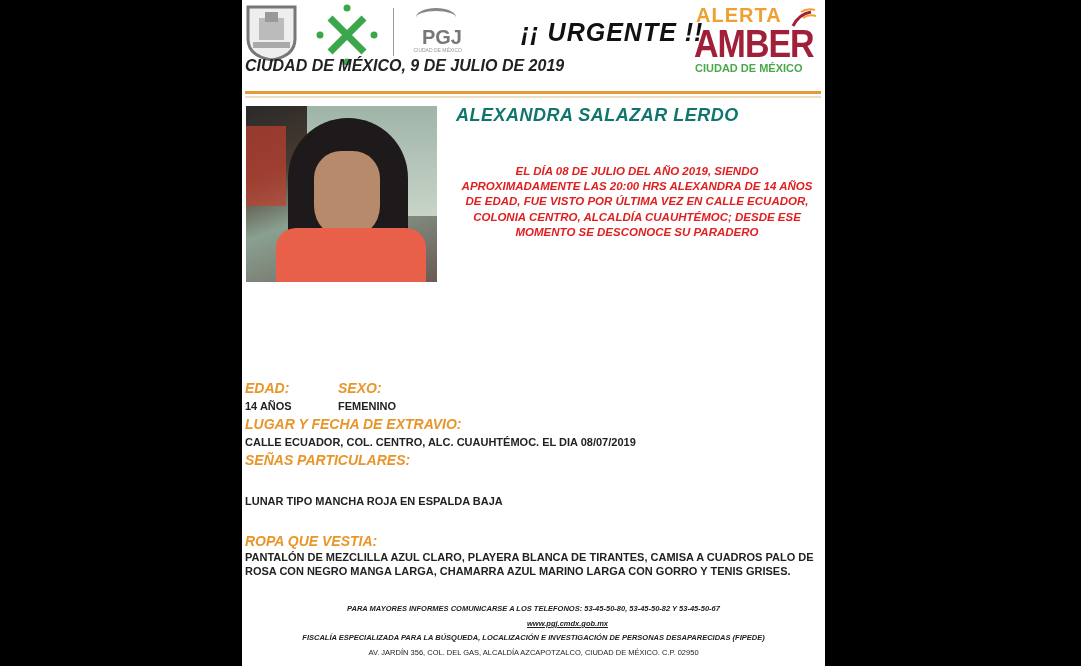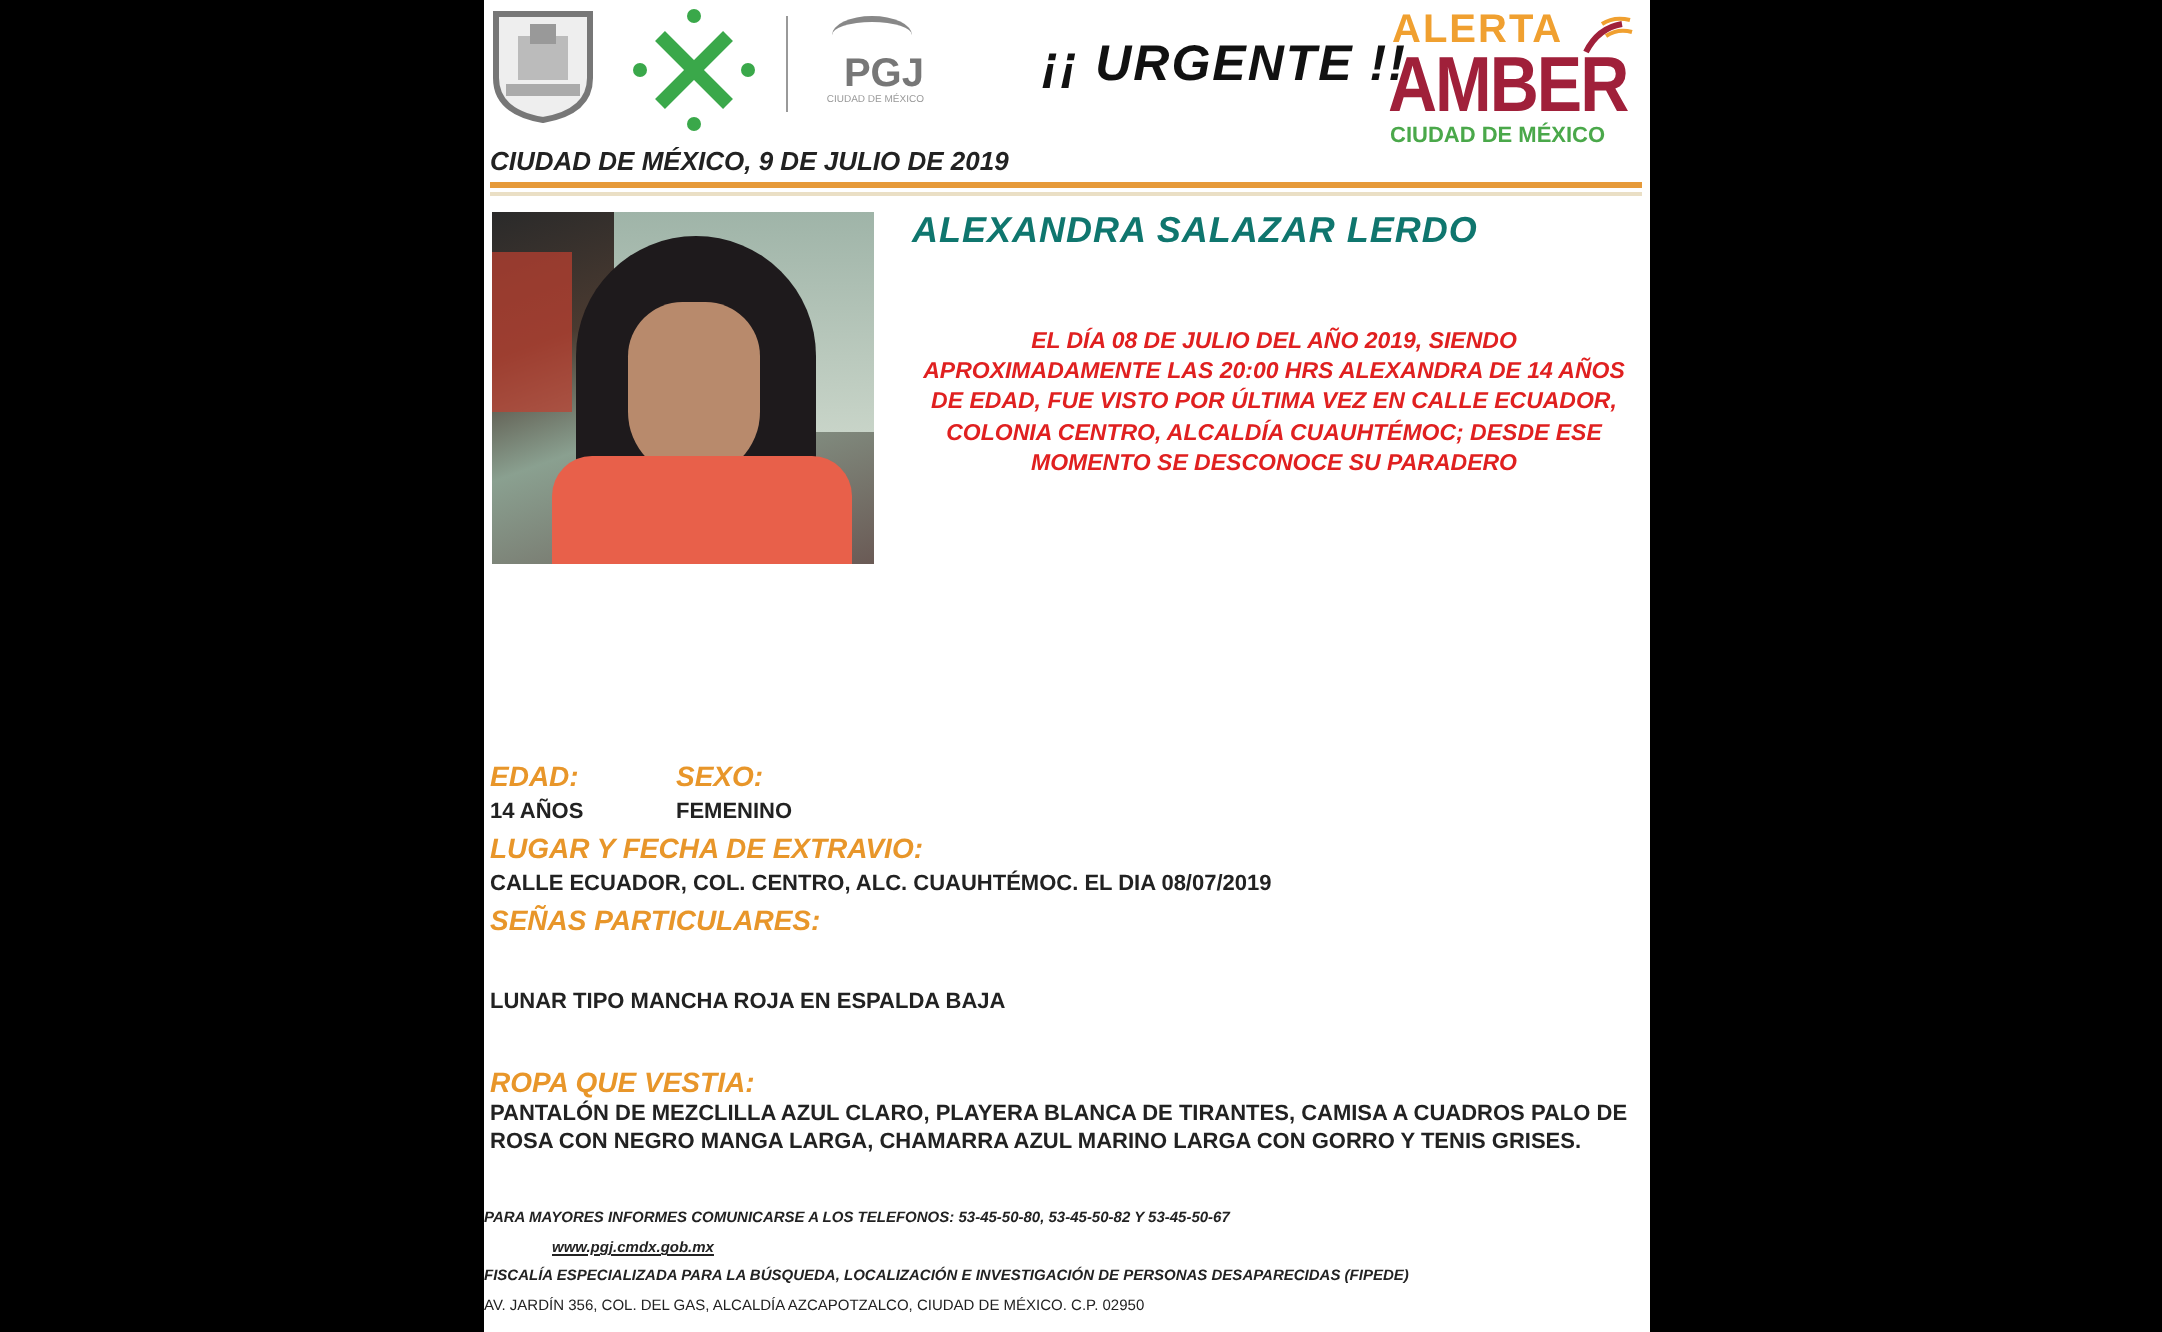--- a/index.html
+++ b/index.html
@@ -13,36 +13,36 @@
   .pgj { position:absolute; left:168px; top:8px; width:52px; height:50px; text-align:right; }
   .pgj .swoosh { display:block; width:40px; height:16px; margin:0 auto; border-top:3px solid #888; border-radius:50% 50% 0 0; }
   .pgj .txt { font-weight:bold; color:#777; font-size:20px; line-height:20px; }
   .pgj .sub { font-size:5px; color:#999; }
   .urgente { position:absolute; left:235px; top:18px; font-size:25px; font-weight:bold; font-style:italic; color:#111; letter-spacing:1px;margin-left:44px; }
   .amber { position:absolute; left:452px; top:4px; width:125px; height:72px; }
   .amber .a1 { position:absolute; left:2px; top:0; font-size:20px; font-weight:bold; color:#f0a030; letter-spacing:1px; }
   .amber .a2 { position:absolute; left:0; top:17px; font-size:34px; font-weight:bold; color:#a0203a; letter-spacing:-1px; transform:scaleY(1.15); transform-origin:top left; }
   .amber .a3 { position:absolute; left:1px; top:58px; font-size:11px; font-weight:bold; color:#4aa84a; }
   .amber .horn { position:absolute; left:95px; top:2px; width:28px; height:22px; }
-  .dateline { position:absolute; left:3px; top:73px; font-size:13px; font-weight:bold; font-style:italic; color:#222; }
+  .dateline { position:absolute; left:3px; top:57px; font-size:16px; font-weight:bold; font-style:italic; color:#222; }
   .rule1 { position:absolute; left:3px; top:91px; width:576px; height:3px; background:#e69a3a; }
   .rule2 { position:absolute; left:3px; top:96px; width:576px; height:2px; background:#eadfc5; }
   .photo { position:absolute; left:4px; top:106px; width:191px; height:176px; overflow:hidden;
            background:linear-gradient(160deg,#2a2a2a 0%,#4a3a30 30%,#8aa090 55%,#6a5a55 100%); }
   .photo .bg { position:absolute; right:0; top:0; width:130px; height:110px; background:linear-gradient(180deg,#9fb4a8,#c8d4c8); }
   .photo .hair { position:absolute; left:42px; top:12px; width:120px; height:170px; border-radius:60px 60px 10px 10px; background:#1e1a1c; }
   .photo .face { position:absolute; left:68px; top:45px; width:66px; height:88px; border-radius:33px 33px 40px 40px; background:#b88a6c; }
   .photo .vest { position:absolute; left:30px; top:122px; width:150px; height:60px; background:#e8604a; border-radius:20px 20px 0 0; }
   .photo .left { position:absolute; left:0; top:20px; width:40px; height:80px; background:#c04030; opacity:.7; }
   .name { position:absolute; left:214px; top:105px; font-size:18px; font-weight:bold; font-style:italic; color:#0f766e; letter-spacing:0.5px; }
   .desc { position:absolute; left:214px; top:164px; width:362px; text-align:center; color:#e02020; font-size:11.5px; font-weight:bold; font-style:italic; line-height:15.2px; }
   .lbl { position:absolute; color:#e8962a; font-weight:bold; font-style:italic; font-size:14px;text-align:center; }
   .val { position:absolute; color:#222; font-size:11px; font-weight:bold; }
   .ropa { position:absolute; left:3px; top:550px; width:578px; color:#222; font-size:11px; font-weight:bold; line-height:14px; }
-  .foot { position:absolute; left:0; width:583px; text-align:left; font-size:7.5px; color:#222; }
+  .foot { position:absolute; left:0; width:583px; text-align:center; font-size:7.5px; color:#222; }
   .foot.i { font-style:italic; font-weight:bold; }
   .foot.u { text-decoration:underline;padding-left:34px; }
 </style>
 </head>
 <body>
 
 <div class="page">
   <div class="hdr">
     <svg class="shield" viewBox="0 0 53 58">
       <path d="M3 3 H50 V35 Q50 52 26.5 56 Q3 52 3 35 Z" fill="#eee" stroke="#777" stroke-width="3"></path>

